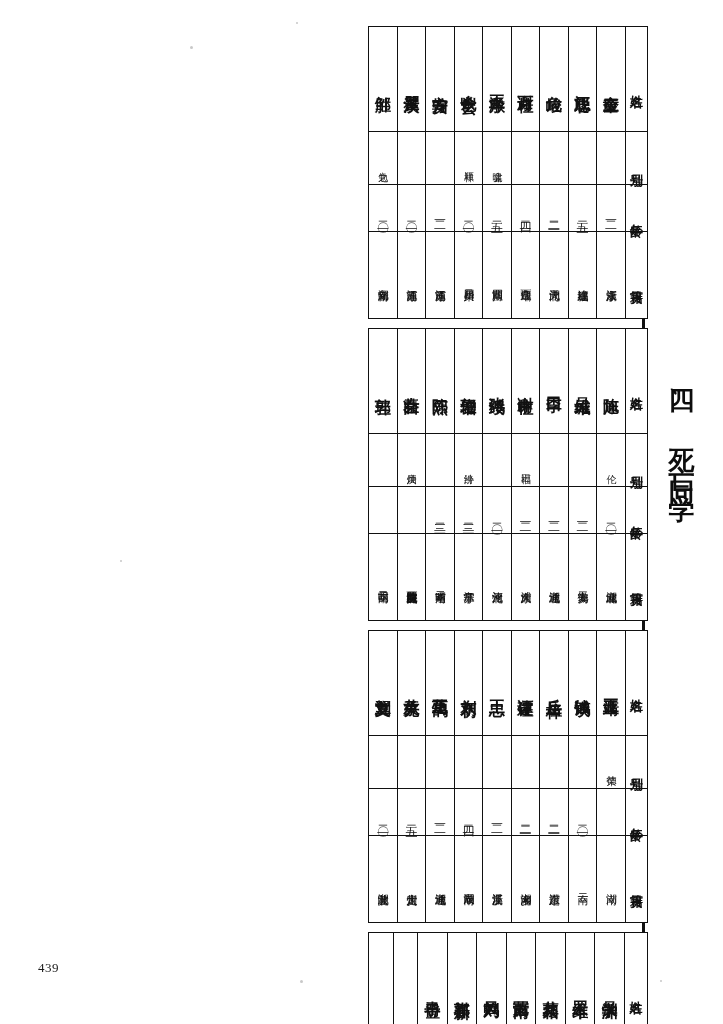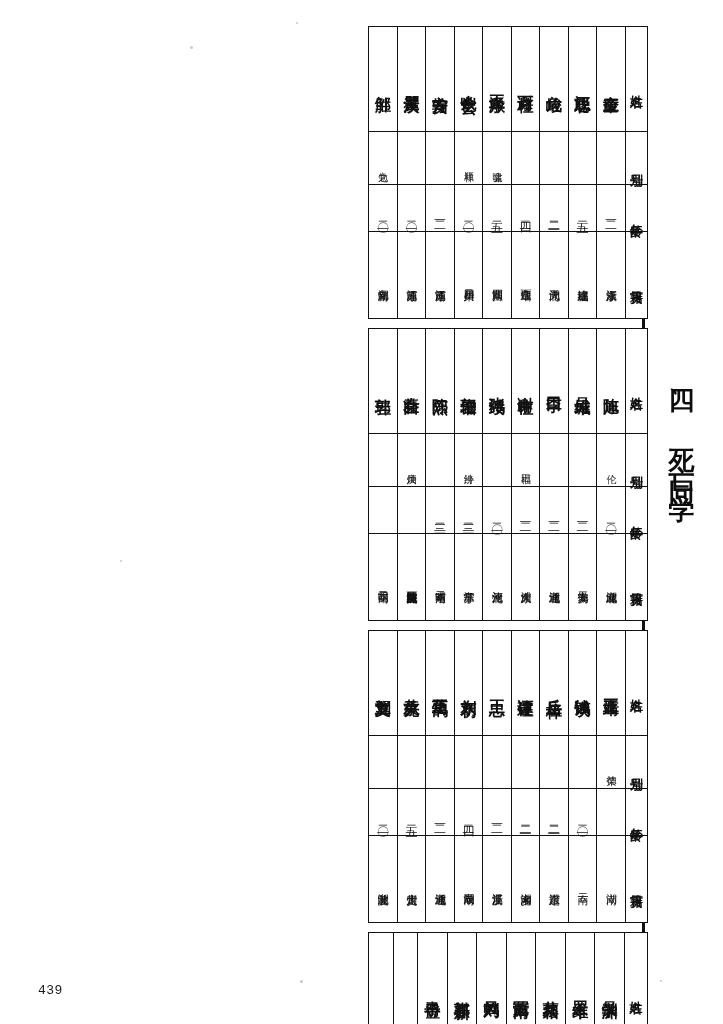--- a/index.html
+++ b/index.html
@@ -13,23 +13,23 @@
     position: relative;
     font-family: "DejaVu Sans", "Liberation Sans", sans-serif;
     color: #111111;
     overflow: hidden;
   }
 
   
   .page-number {
     position: absolute;
     left: 38px;
-    bottom: 26px;
+    bottom: 48px;
     font-size: 13px;
-    font-family: Liberation Mono, monospace;
+    font-family: Liberation Serif, serif;
     color: #1a1a1a;
     letter-spacing: 0.5px;
   }
 
   
   .section-title {
     position: absolute;
     right: 28px;
     top: 370px;
     writing-mode: vertical-rl;

